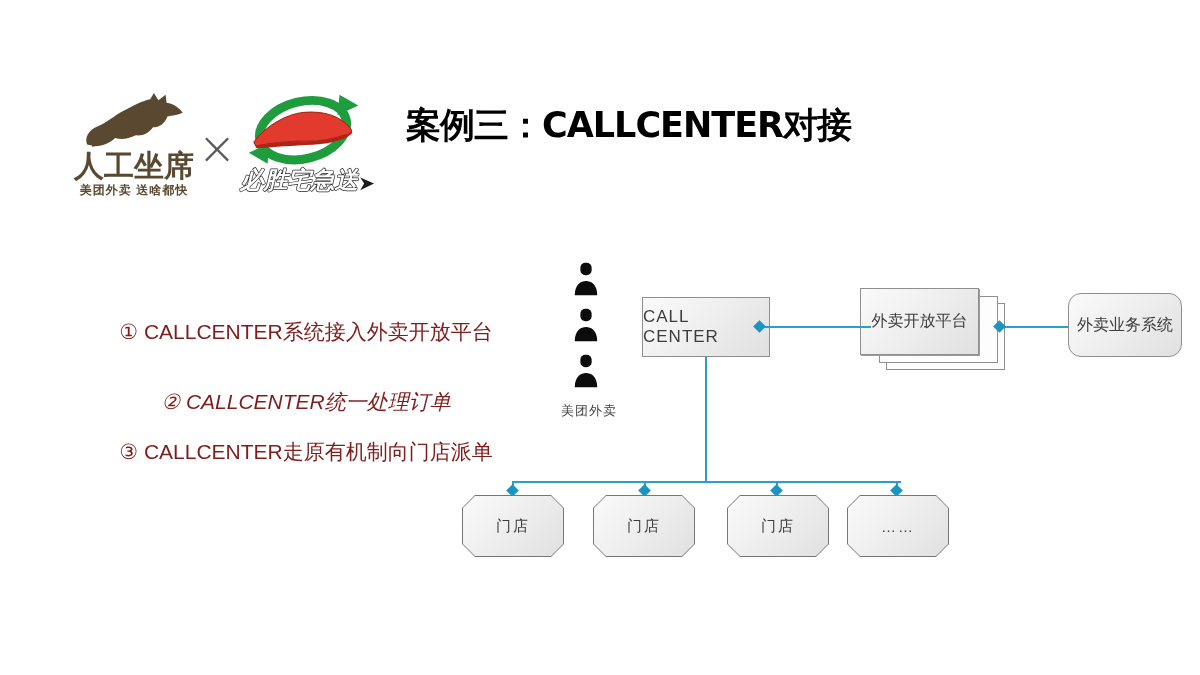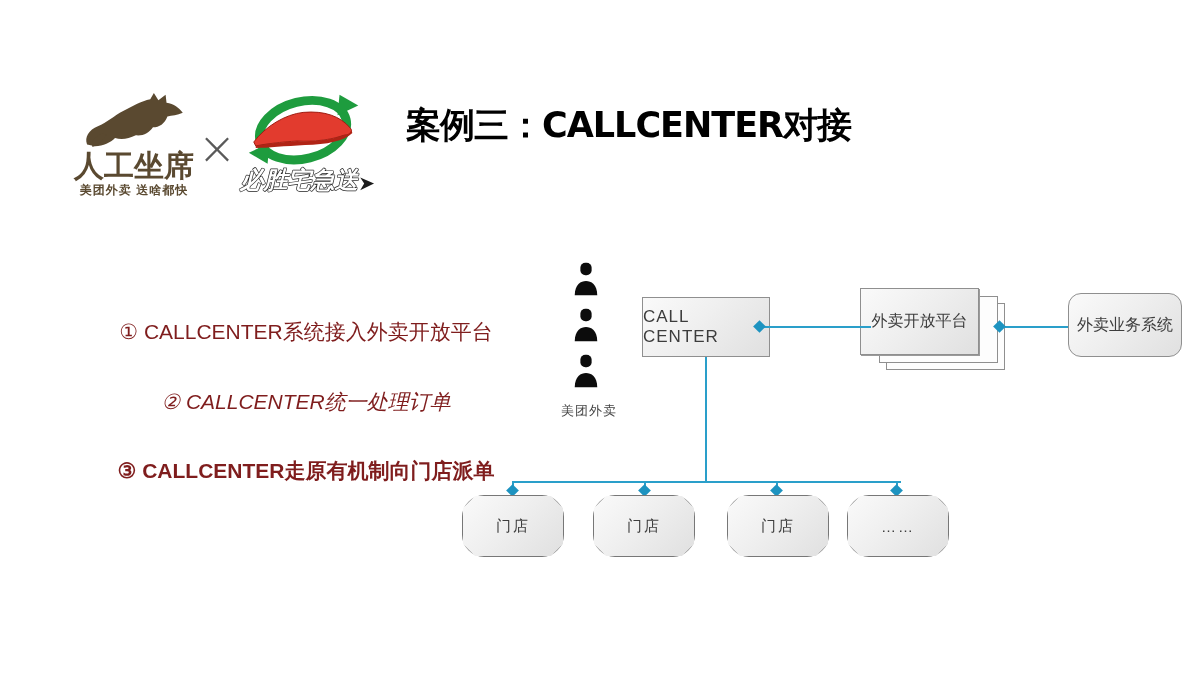--- a/index.html
+++ b/index.html
@@ -27,21 +27,21 @@
   .cross{left:194px;top:122px;width:46px;height:52px;line-height:52px;text-align:center;
     font-size:46px;font-weight:100;color:#5a5a5a;font-family:"DejaVu Sans",sans-serif;}
   .ph-logo{left:238px;top:84px;}
 
   .title{left:406px;top:102px;width:760px;
     font-family:"DejaVu Sans",sans-serif;
     font-size:35px;font-weight:800;color:#000;white-space:nowrap;letter-spacing:-1px;}
 
   
   .bullet{left:86px;width:440px;font-size:21px;color:#7f1d1d;white-space:nowrap;text-align:center;}
-  .b1{top:318px;} .b2{top:388px;font-style:italic;} .b3{top:457px;font-weight:bold;}
+  .b1{top:318px;} .b2{top:388px;font-style:italic;} .b3{top:438px;}
 
   
   .node{border:1px solid var(--box-border);background:var(--box-grad);
     display:flex;align-items:center;justify-content:center;
     color:var(--ink);font-size:16px;}
   .callcenter{left:642px;top:297px;width:128px;height:60px;
     font-size:17px;letter-spacing:1px;color:#3c3c3c;}
   .stack-layer{border:1px solid var(--box-border);background:#fdfdfd;
     width:119px;height:67px;}
   .stack-l3{left:886px;top:303px;}
@@ -56,21 +56,21 @@
 
   
   .agent{left:571px;width:30px;height:34px;}
   .a1{top:262px;} .a2{top:308px;} .a3{top:354px;}
   .agents-label{left:549px;top:402px;width:80px;text-align:center;
     font-size:13px;color:#454545;letter-spacing:1px;}
 
   
   .store{top:495px;width:102px;height:62px;background:#777;
     clip-path:polygon(13px 0,calc(100% - 13px) 0,100% 13px,100% calc(100% - 13px),
-      calc(100% - 13px) 100%,13px 100%,0 calc(100% - 13px),0 13px);border-radius:22px;}
+      calc(100% - 13px) 100%,13px 100%,0 calc(100% - 13px),0 13px);}
   .store-inner{position:absolute;inset:1px;background:var(--box-grad);
     clip-path:polygon(12px 0,calc(100% - 12px) 0,100% 12px,100% calc(100% - 12px),
       calc(100% - 12px) 100%,12px 100%,0 calc(100% - 12px),0 12px);
     display:flex;align-items:center;justify-content:center;
     font-size:15px;color:var(--ink);letter-spacing:2px;}
   .s1{left:462px;} .s2{left:593px;} .s3{left:727px;} .s4{left:847px;}
 </style>
 </head>
 <body>
 

